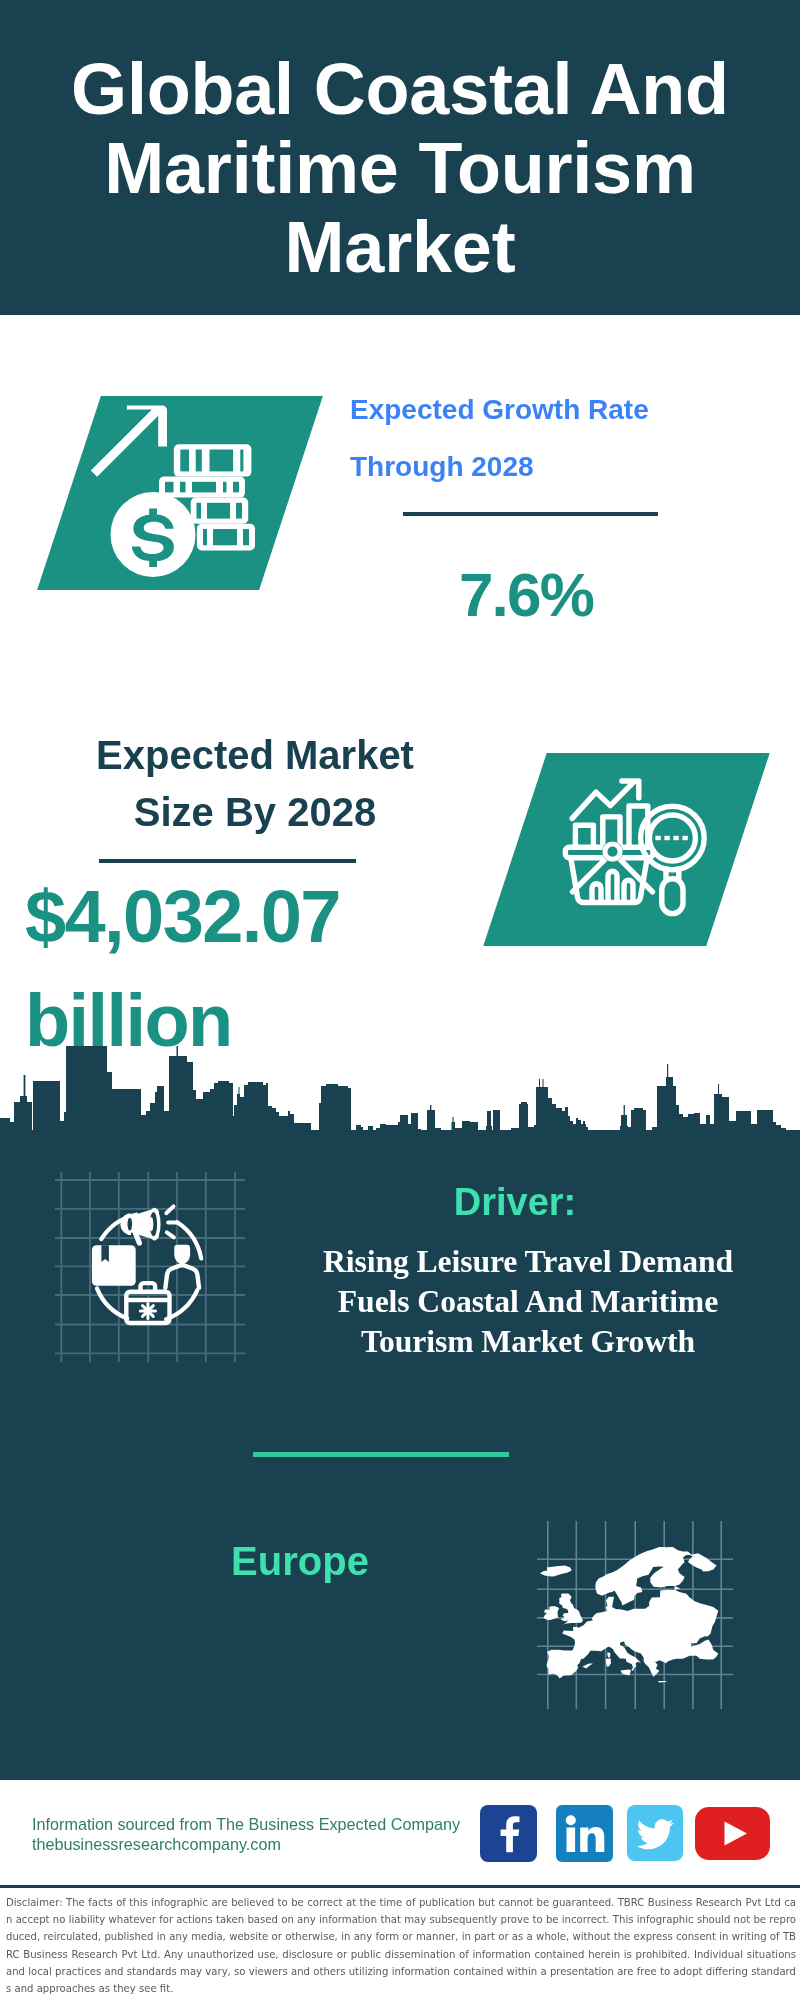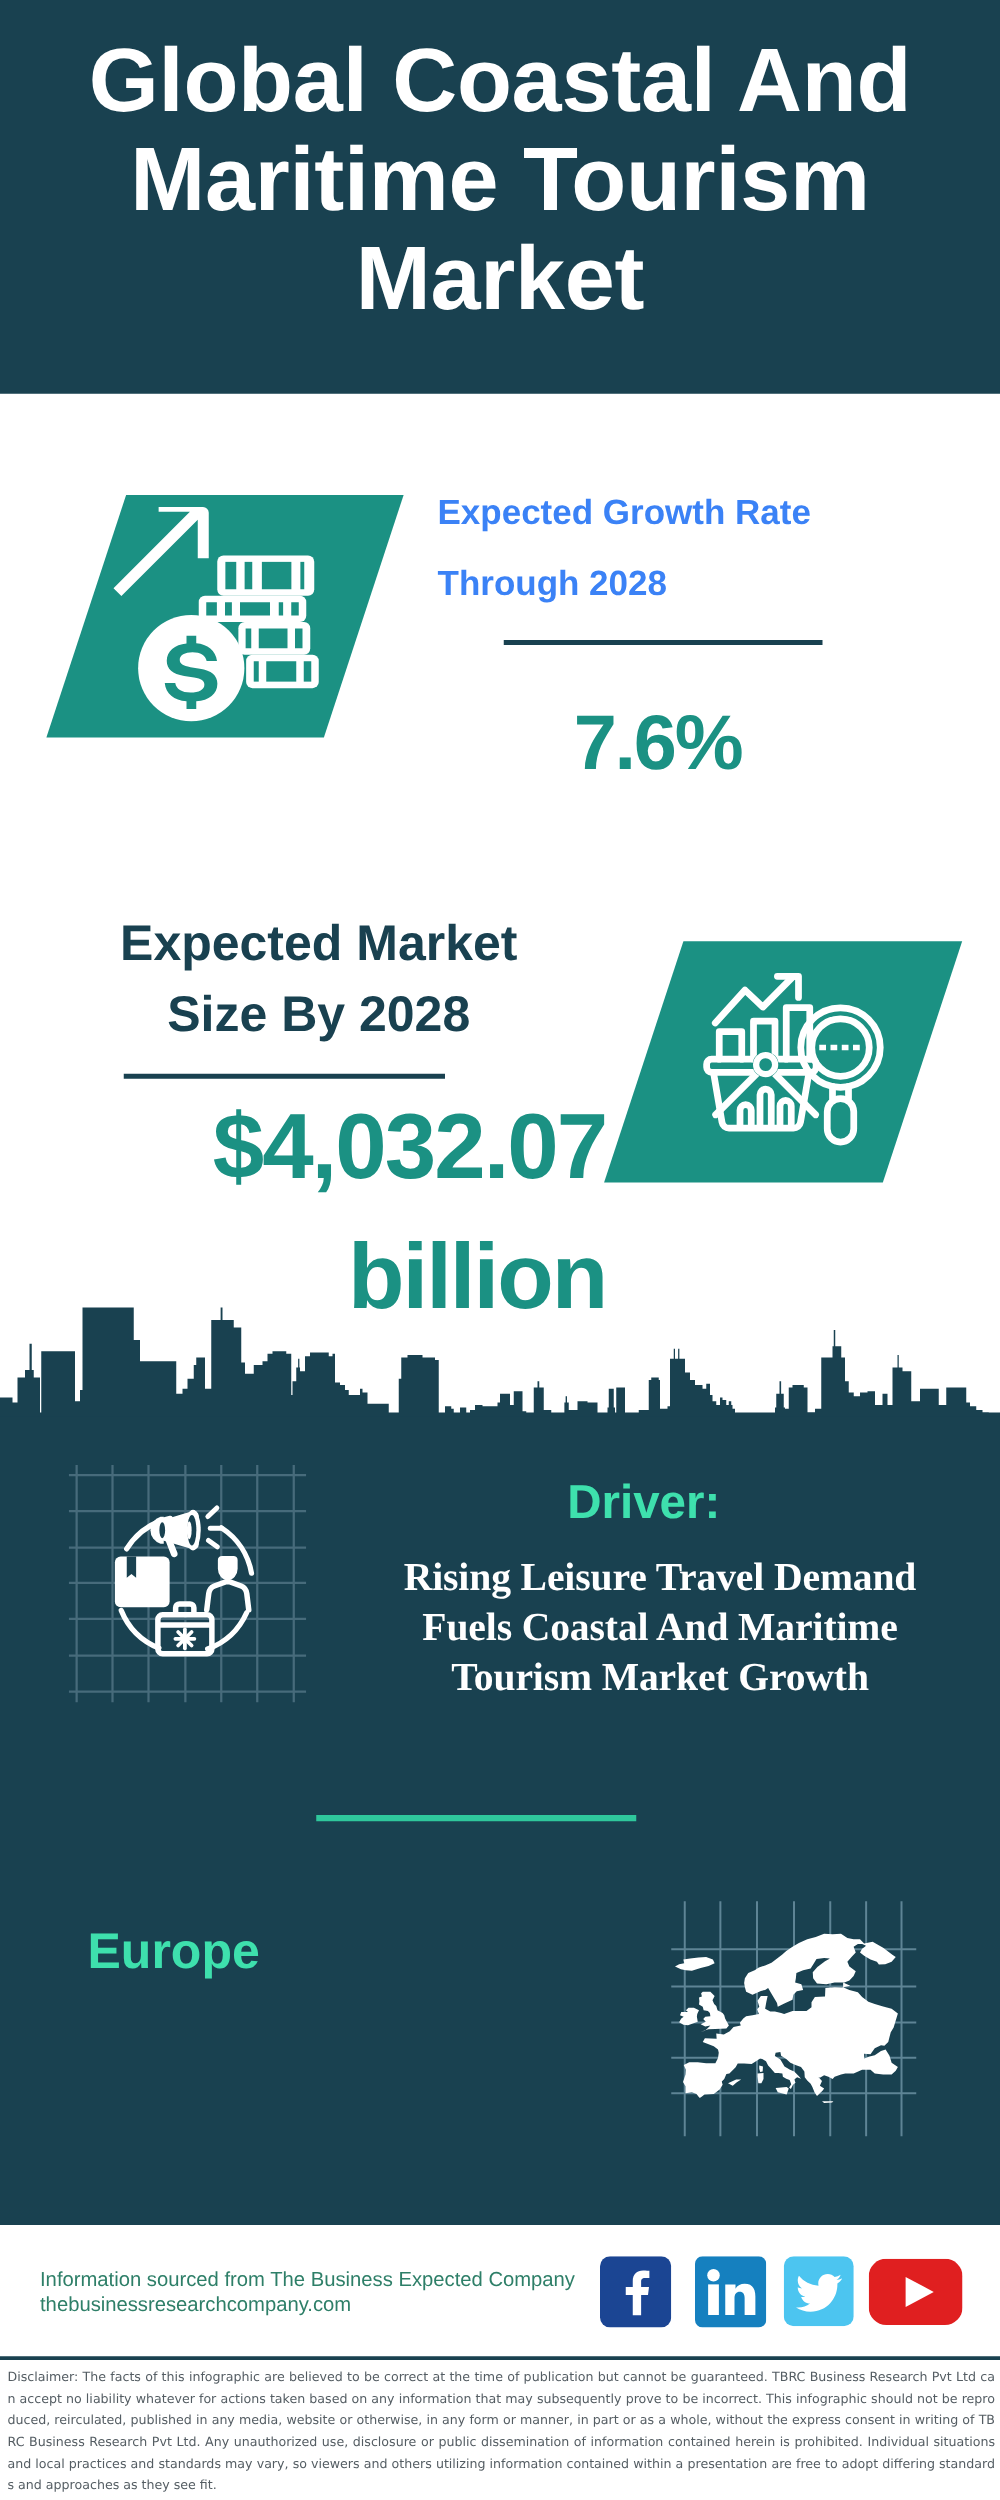--- a/index.html
+++ b/index.html
@@ -1,41 +1,41 @@
 <!DOCTYPE html>
 <html><head>
 <meta charset="utf-8">
 <style>
   html,body{margin:0;padding:0;background:#fff;}
   body{width:800px;height:2000px;font-family:"Liberation Sans",sans-serif;overflow:hidden;}
   .page{position:relative;width:800px;height:2000px;background:#ffffff;overflow:hidden;}
   .header{position:absolute;left:0;top:0;width:800px;height:315px;background:#194150;}
-  .header-title{position:absolute;left:0;top:26px;width:800px;text-align:center;color:#ffffff;
+  .header-title{position:absolute;left:0;top:50px;width:800px;text-align:center;color:#ffffff;
     font-size:72px;line-height:79px;font-weight:bold;letter-spacing:-0.2px;}
   .para{position:absolute;background:#1b9183;transform:skewX(-18.2deg);}
   .para1{left:69px;top:396px;width:222px;height:194px;}
   .para2{left:515px;top:753px;width:223px;height:193px;}
   .b1-title{position:absolute;left:350px;top:381px;width:380px;text-align:left;color:#3b82f6;
      font-size:28px;line-height:57px;font-weight:bold;}
   .b1-rule{position:absolute;left:403px;top:512px;width:255px;height:4px;background:#194150;}
   .b1-value{position:absolute;left:296px;top:548px;width:460px;text-align:center;color:#1b9183;
      font-size:62px;line-height:94px;font-weight:bold;letter-spacing:-1.8px;}
   .b2-title{position:absolute;left:85px;top:727px;width:340px;text-align:center;color:#194150;
      font-size:40px;line-height:57px;font-weight:bold;}
   .b2-rule{position:absolute;left:99px;top:859px;width:257px;height:4px;background:#194150;}
-  .b2-value{position:absolute;left:25px;top:865px;width:460px;text-align:right;color:#1b9183;
+  .b2-value{position:absolute;left:25px;top:865px;width:460px;text-align:left;color:#1b9183;
      font-size:74px;line-height:104px;font-weight:bold;letter-spacing:-1.6px;}
   .darkbody{position:absolute;left:0;top:1130px;width:800px;height:650px;background:#194150;}
   .skyline{position:absolute;left:0;top:1045px;width:800px;height:88px;display:block;}
   .driver-label{position:absolute;left:275px;top:1180px;width:480px;text-align:center;
      color:#3ee0ad;font-size:38px;line-height:44px;font-weight:bold;}
   .driver-text{position:absolute;left:288px;top:1242px;width:480px;text-align:center;
      color:#ffffff;font-size:31.7px;line-height:40px;font-weight:bold;letter-spacing:-0.1px;font-family:Liberation Serif, serif;}
   .mid-rule{position:absolute;left:253px;top:1452px;width:256px;height:5px;background:#2fc79c;}
-  .eu-name{position:absolute;left:70px;top:1541px;width:460px;color:#3ee0ad;
+  .eu-name{position:absolute;left:70px;top:1541px;width:460px;text-align:center;color:#3ee0ad;
      font-size:40px;line-height:40px;font-weight:bold;}
   .eu-text{position:absolute;left:90px;top:1589px;width:408px;text-align:center;color:#ffffff;
      font-size:44px;line-height:50px;font-weight:normal;}
   .src-line1{position:absolute;left:32px;top:1813px;color:#2e7f68;font-size:16.2px;line-height:23px;}
   .src-line2{position:absolute;left:32px;top:1833px;color:#2e7f68;font-size:16.2px;line-height:23px;}
   .footrule{position:absolute;left:0;top:1885px;width:800px;height:3px;background:#194150;}
   .disclaimer{position:absolute;left:6px;top:1894px;width:790px;color:#545d63;font-size:10.1px;
      line-height:17.2px;font-family:"DejaVu Sans",sans-serif;text-align:justify;word-break:break-all;}
 </style>
 </head>

